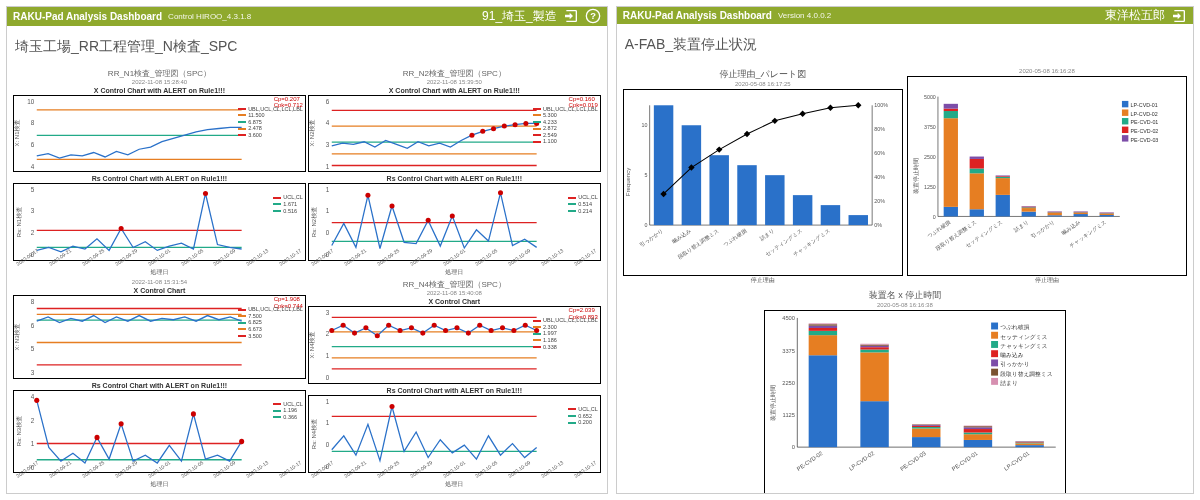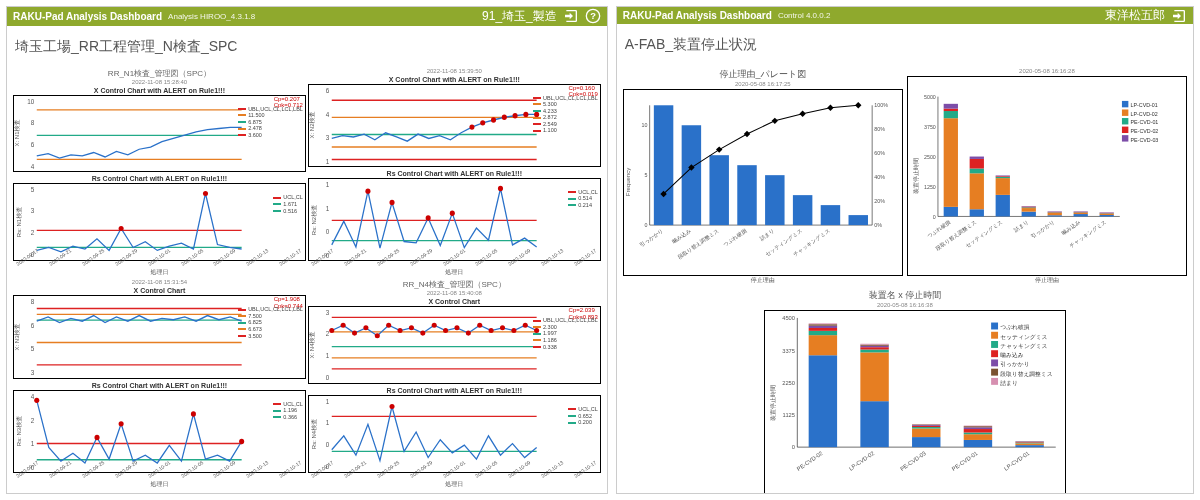--- a/index.html
+++ b/index.html
@@ -112,21 +112,21 @@
   .blue { stroke: #2a71c9; fill: none; }
   .dot { fill: #c00; }
   .ytick { font-size: 5px; fill: #555; }
 </style>
 </head>
 <body>
 
 <div class="panel left">
   <div class="headerbar">
     <span>RAKU-Pad Analysis Dashboard</span>
-    <span class="version">Analysis HIROO_4.3.1.8</span>
+    <span class="version">Control HIROO_4.3.1.8</span>
     <span class="spacer"></span>
     <span class="user">91_埼玉_製造</span>
     <span class="icon">
       <svg viewBox="0 0 24 24" width="14" height="14">
           <path fill="#fff" d="M10 17l5-5-5-5v3H3v4h7v3zm9-14H5v2h14v14H5v2h14a2 2 0 0 0 2-2V5a2 2 0 0 0-2-2z"></path>
         </svg>
     </span>
     <span class="icon">
       <svg viewBox="0 0 24 24" width="14" height="14">
           <circle cx="12" cy="12" r="10" fill="none" stroke="#fff" stroke-width="2"></circle>
@@ -192,20 +192,21 @@
           <span>2022-09-29</span>
           <span>2022-10-01</span>
           <span>2022-10-05</span>
           <span>2022-10-09</span>
           <span>2022-10-13</span>
           <span>2022-10-17</span>
         </div>
     <div class="xlabel-row">処理日</div>
       </div>
       <div class="spc-block">
+    <div class="spc-title">RR_N2検査_管理図（SPC）</div>
     <div class="spc-sub">2022-11-08 15:39:50</div>
     <div class="chart-title">X Control Chart with ALERT on Rule1!!!</div>
     <div class="chart-wrap">
       <div class="cp-badge">Cp=0.160<br>Cpk=0.019</div>
       <div class="ylabel">X: N2検査</div>
       <svg viewBox="0 0 230 60" preserveAspectRatio="none">
     <rect x="18" y="4" width="162" height="52" fill="#fff"></rect>
     <line class="red" x1="18" x2="180" y1="54.96" y2="54.96"></line>
             <line class="red" x1="18" x2="180" y1="11.280000000000001" y2="11.280000000000001"></line>
             <line class="green" x1="18" x2="180" y1="36.5312" y2="36.5312"></line>
@@ -413,21 +414,21 @@
           <span>2022-10-17</span>
         </div>
     <div class="xlabel-row">処理日</div>
       </div>
     </div>
 </div>
 
 <div class="panel right">
   <div class="headerbar">
     <span>RAKU-Pad Analysis Dashboard</span>
-    <span class="version">Control 4.0.0.2</span>
+    <span class="version">Version 4.0.0.2</span>
     <span class="spacer"></span>
     <span class="user">東洋松五郎</span>
     <span class="icon">
       <svg viewBox="0 0 24 24" width="14" height="14">
           <path fill="#fff" d="M10 17l5-5-5-5v3H3v4h7v3zm9-14H5v2h14v14H5v2h14a2 2 0 0 0 2-2V5a2 2 0 0 0-2-2z"></path>
         </svg>
     </span>
   </div>
   <div class="page-title">A-FAB_装置停止状況</div>
   <div class="grid-right">

